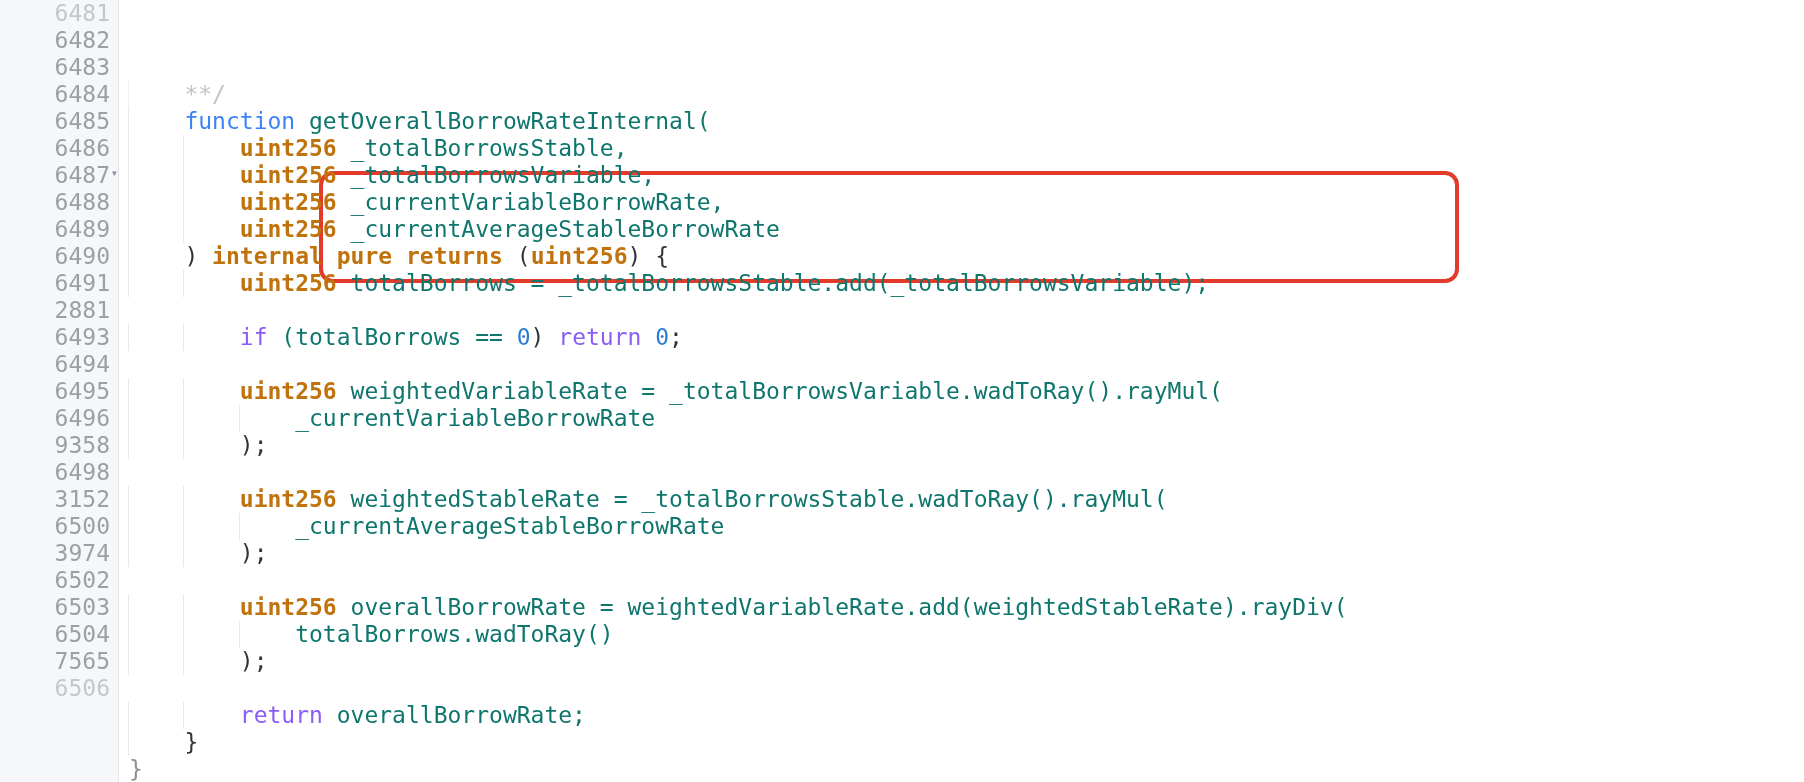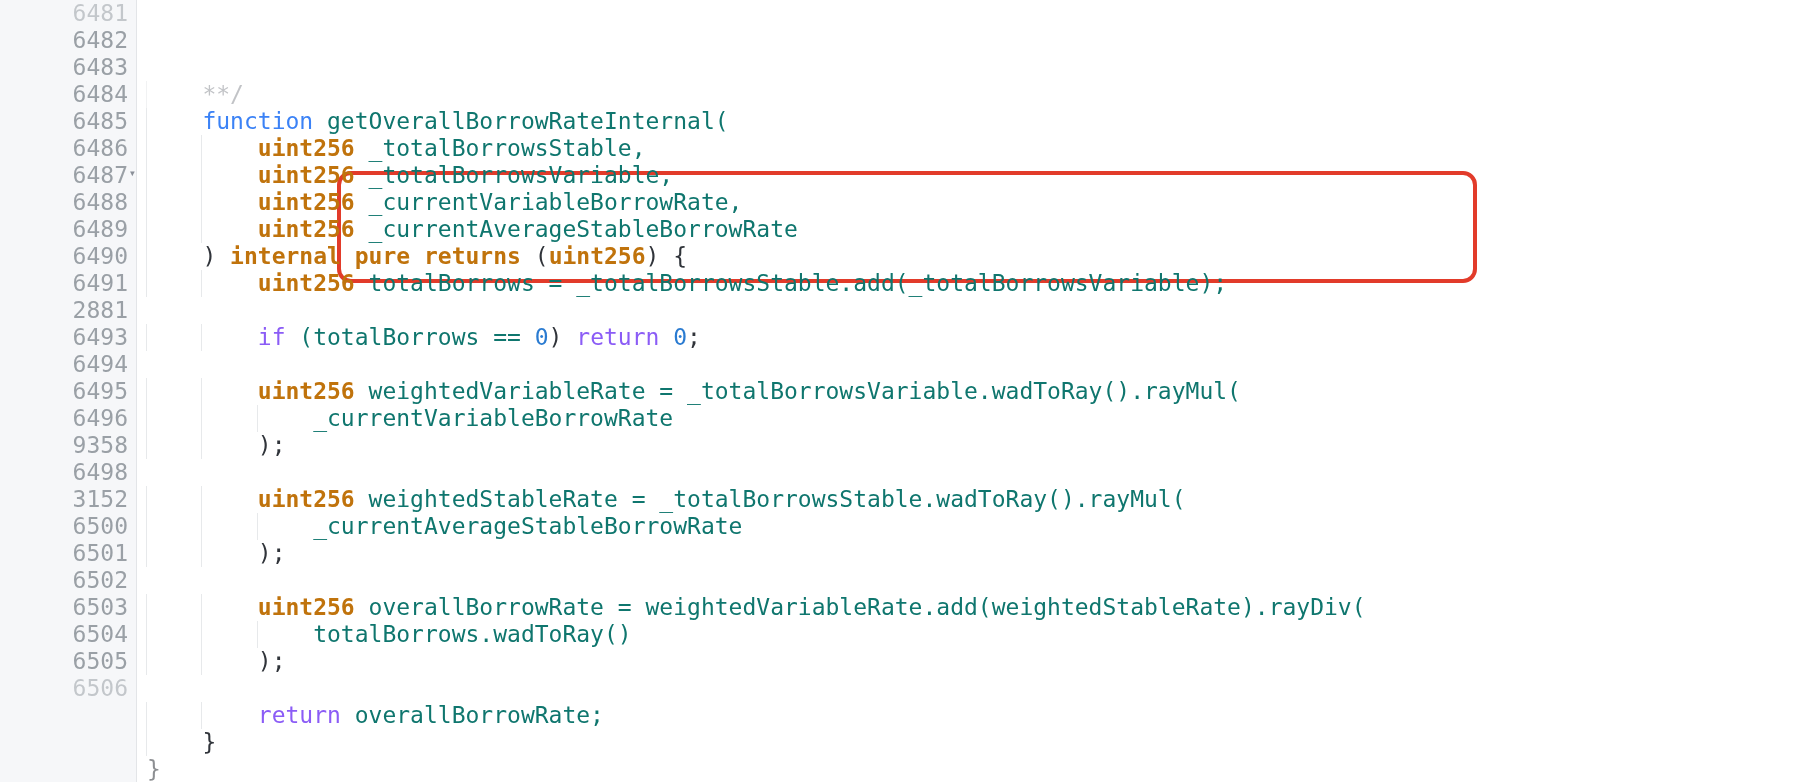--- a/index.html
+++ b/index.html
@@ -16,21 +16,21 @@
     display: flex;
     width: 100%;
     height: 100%;
     position: relative;
   }
   .gutter {
     background: #f6f7f9;
     color: #9aa0a6;
     text-align: right;
     padding: 0 8px 0 30px;
-    width: 137px;
+    width: 119px;
     border-right: 1px solid #e3e5e8;
     user-select: none;
     position: relative;
     flex: 0 0 auto;
   }
   .gutter .ln {
     height: 27px;
     white-space: pre;
     position: relative;
   }
@@ -99,23 +99,23 @@
       <div class="ln">6491</div>
       <div class="ln">2881</div>
       <div class="ln">6493</div>
       <div class="ln">6494</div>
       <div class="ln">6495</div>
       <div class="ln">6496</div>
       <div class="ln">9358</div>
       <div class="ln">6498</div>
       <div class="ln">3152</div>
       <div class="ln">6500</div>
-      <div class="ln">6501</div>
+      <div class="ln">3974</div>
       <div class="ln">6502</div>
       <div class="ln">6503</div>
       <div class="ln">6504</div>
-      <div class="ln">6505</div>
+      <div class="ln">7565</div>
       <div class="ln bottom-cut">6506</div>
     </div>
   <div class="code" id="code">
     <div class="hl-rect"></div>
   <div class="cl top-cut"><span class="indent-guide">    </span><span class="comment">**/</span></div><div class="cl"><span class="indent-guide">    </span><span class="kw-fn">function</span><span class="ident"> getOverallBorrowRateInternal(</span></div><div class="cl"><span class="indent-guide">    </span><span class="indent-guide">    </span><span class="kw-type">uint256</span><span class="ident"> _totalBorrowsStable,</span></div><div class="cl"><span class="indent-guide">    </span><span class="indent-guide">    </span><span class="kw-type">uint256</span><span class="ident"> _totalBorrowsVariable,</span></div><div class="cl"><span class="indent-guide">    </span><span class="indent-guide">    </span><span class="kw-type">uint256</span><span class="ident"> _currentVariableBorrowRate,</span></div><div class="cl"><span class="indent-guide">    </span><span class="indent-guide">    </span><span class="kw-type">uint256</span><span class="ident"> _currentAverageStableBorrowRate</span></div><div class="cl"><span class="indent-guide">    </span><span class="punct">) </span><span class="kw-type">internal</span><span class="punct"> </span><span class="kw-type">pure</span><span class="punct"> </span><span class="kw-type">returns</span><span class="punct"> (</span><span class="kw-type">uint256</span><span class="punct">) {</span></div><div class="cl"><span class="indent-guide">    </span><span class="indent-guide">    </span><span class="kw-type">uint256</span><span class="ident"> totalBorrows = _totalBorrowsStable.add(_totalBorrowsVariable);</span></div><div class="cl"></div><div class="cl"><span class="indent-guide">    </span><span class="indent-guide">    </span><span class="kw-ctrl">if</span><span class="ident"> (totalBorrows == </span><span class="num">0</span><span class="punct">) </span><span class="kw-ctrl">return</span><span class="punct"> </span><span class="num">0</span><span class="punct">;</span></div><div class="cl"></div><div class="cl"><span class="indent-guide">    </span><span class="indent-guide">    </span><span class="kw-type">uint256</span><span class="ident"> weightedVariableRate = _totalBorrowsVariable.wadToRay().rayMul(</span></div><div class="cl"><span class="indent-guide">    </span><span class="indent-guide">    </span><span class="indent-guide">    </span><span class="ident">_currentVariableBorrowRate</span></div><div class="cl"><span class="indent-guide">    </span><span class="indent-guide">    </span><span class="punct">);</span></div><div class="cl"></div><div class="cl"><span class="indent-guide">    </span><span class="indent-guide">    </span><span class="kw-type">uint256</span><span class="ident"> weightedStableRate = _totalBorrowsStable.wadToRay().rayMul(</span></div><div class="cl"><span class="indent-guide">    </span><span class="indent-guide">    </span><span class="indent-guide">    </span><span class="ident">_currentAverageStableBorrowRate</span></div><div class="cl"><span class="indent-guide">    </span><span class="indent-guide">    </span><span class="punct">);</span></div><div class="cl"></div><div class="cl"><span class="indent-guide">    </span><span class="indent-guide">    </span><span class="kw-type">uint256</span><span class="ident"> overallBorrowRate = weightedVariableRate.add(weightedStableRate).rayDiv(</span></div><div class="cl"><span class="indent-guide">    </span><span class="indent-guide">    </span><span class="indent-guide">    </span><span class="ident">totalBorrows.wadToRay()</span></div><div class="cl"><span class="indent-guide">    </span><span class="indent-guide">    </span><span class="punct">);</span></div><div class="cl"></div><div class="cl"><span class="indent-guide">    </span><span class="indent-guide">    </span><span class="kw-ctrl">return</span><span class="ident"> overallBorrowRate;</span></div><div class="cl"><span class="indent-guide">    </span><span class="punct">}</span></div><div class="cl bottom-cut"><span class="punct">}</span></div></div>
 </div>
 
 </body></html>

